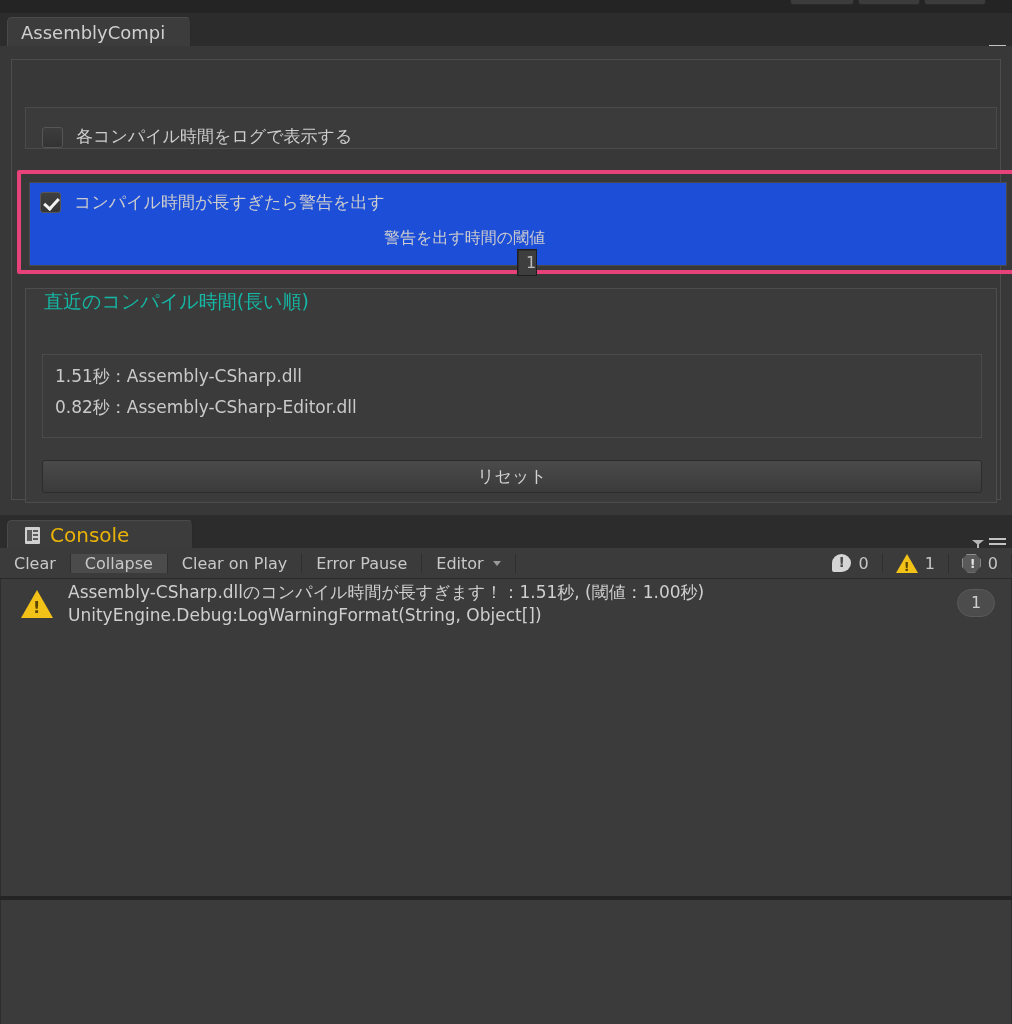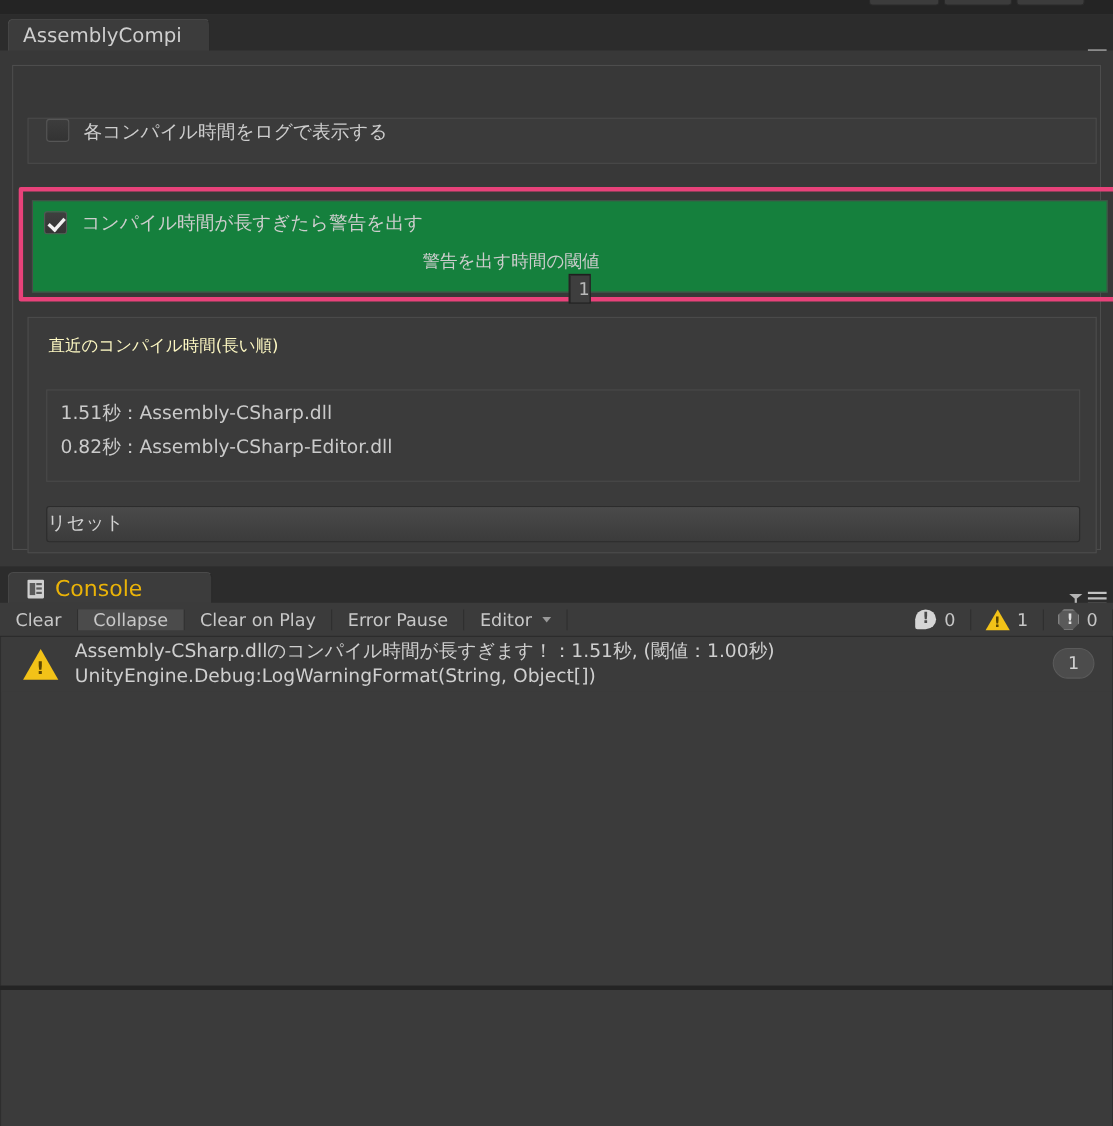--- a/index.html
+++ b/index.html
@@ -45,21 +45,21 @@
     position:absolute; left:11px; top:13px; width:990px; height:441px;
     border:1px solid #4d4d4d; background:#383838;
   }
 
   .group-box {
     background:#3b3b3b; border:1px solid #4a4a4a;
   }
 
   .row-log {
     position:absolute; left:13px; top:47px; width:972px; height:42px;
-    display:flex; align-items:flex-start; padding-left:16px;
+    display:flex; align-items:flex-end; padding-left:16px;
   }
 
   .checkbox {
     width:21px; height:21px; border-radius:3px; flex:0 0 auto;
     background:linear-gradient(#3d3d3d,#333); border:1px solid #565656;
     position:relative;
   }
   .checkbox.checked { background:linear-gradient(#3f3f3f,#353535); }
   .checkbox.checked::after {
     content:""; position:absolute; left:6px; top:2px; width:6px; height:12px;
@@ -67,48 +67,48 @@
   }
   .cb-label { color:#cdcdcd; font-size:17px; margin-left:13px; white-space:nowrap; }
 
   
   .highlight-wrap {
     position:absolute; left:5px; top:110px; width:1002px; height:104px;
     border:4px solid #e8427a; border-radius:2px;
   }
   .warn-group {
     position:absolute; left:8px; top:8px; width:978px; height:84px;
-    background:#15803d; border:1px solid #4a4a4a;
+    background:#1d4ed8; border:1px solid #4a4a4a;
   }
   .warn-row1 { position:absolute; left:10px; top:8px; display:flex; align-items:center; }
   .warn-row2 { position:absolute; left:24px; top:45px; width:946px; display:flex; align-items:center;flex-direction:column; }
   .field-label { color:#cdcdcd; font-size:16px; width:286px; flex:0 0 auto; white-space:nowrap; }
   .text-field {
     flex:1 1 auto; height:27px; background:#3e3e3e;
     border:1px solid #1f1f1f; box-shadow:inset 1px 1px 0 #2d2d2d;
     color:#b9b9b9; font-size:16px; line-height:25px; padding-left:8px;
     white-space:nowrap; overflow:hidden;
   }
 
   
   .recent-group {
     position:absolute; left:13px; top:228px; width:972px; height:215px;
     background:#3b3b3b; border:1px solid #4d4d4d;
   }
-  .recent-title { position:absolute; left:18px; top:16px; color:#fef9c3; font-size:15px; white-space:nowrap; }
+  .recent-title { position:absolute; left:18px; top:0; color:#14b8a6; font-size:19px; white-space:nowrap; }
   .recent-list {
     position:absolute; left:16px; top:65px; width:940px; height:84px;
     background:#3b3b3b; border:1px solid #4a4a4a;
   }
   .recent-item { color:#cacaca; font-size:17px; padding-left:12px; height:31px; line-height:31px; white-space:nowrap; }
   .recent-item:first-child { margin-top:6px; }
   .reset-button {
     position:absolute; left:16px; top:171px; width:940px; height:33px;
     background:linear-gradient(#4a4a4a,#3b3b3b); border:1px solid #2c2c2c; border-radius:3px;
-    color:#d2d2d2; font-size:17px; line-height:31px; text-align:left;
+    color:#d2d2d2; font-size:17px; line-height:31px; text-align:center;
   }
 
   
   .console-window { position:absolute; left:0; top:515px; width:1012px; height:509px; background:#383838; }
   .console-tabbar { position:absolute; left:0; top:0; width:1012px; height:33px; background:#2c2c2c; }
   .console-tab {
     position:absolute; left:7px; top:5px; width:186px; height:29px;
     background:#3c3c3c; border-radius:5px 5px 0 0;
     border-top:1px solid #4a4a4a; border-left:1px solid #4a4a4a; border-right:1px solid #2a2a2a;
     display:flex; align-items:center; padding-left:17px; gap:10px;

